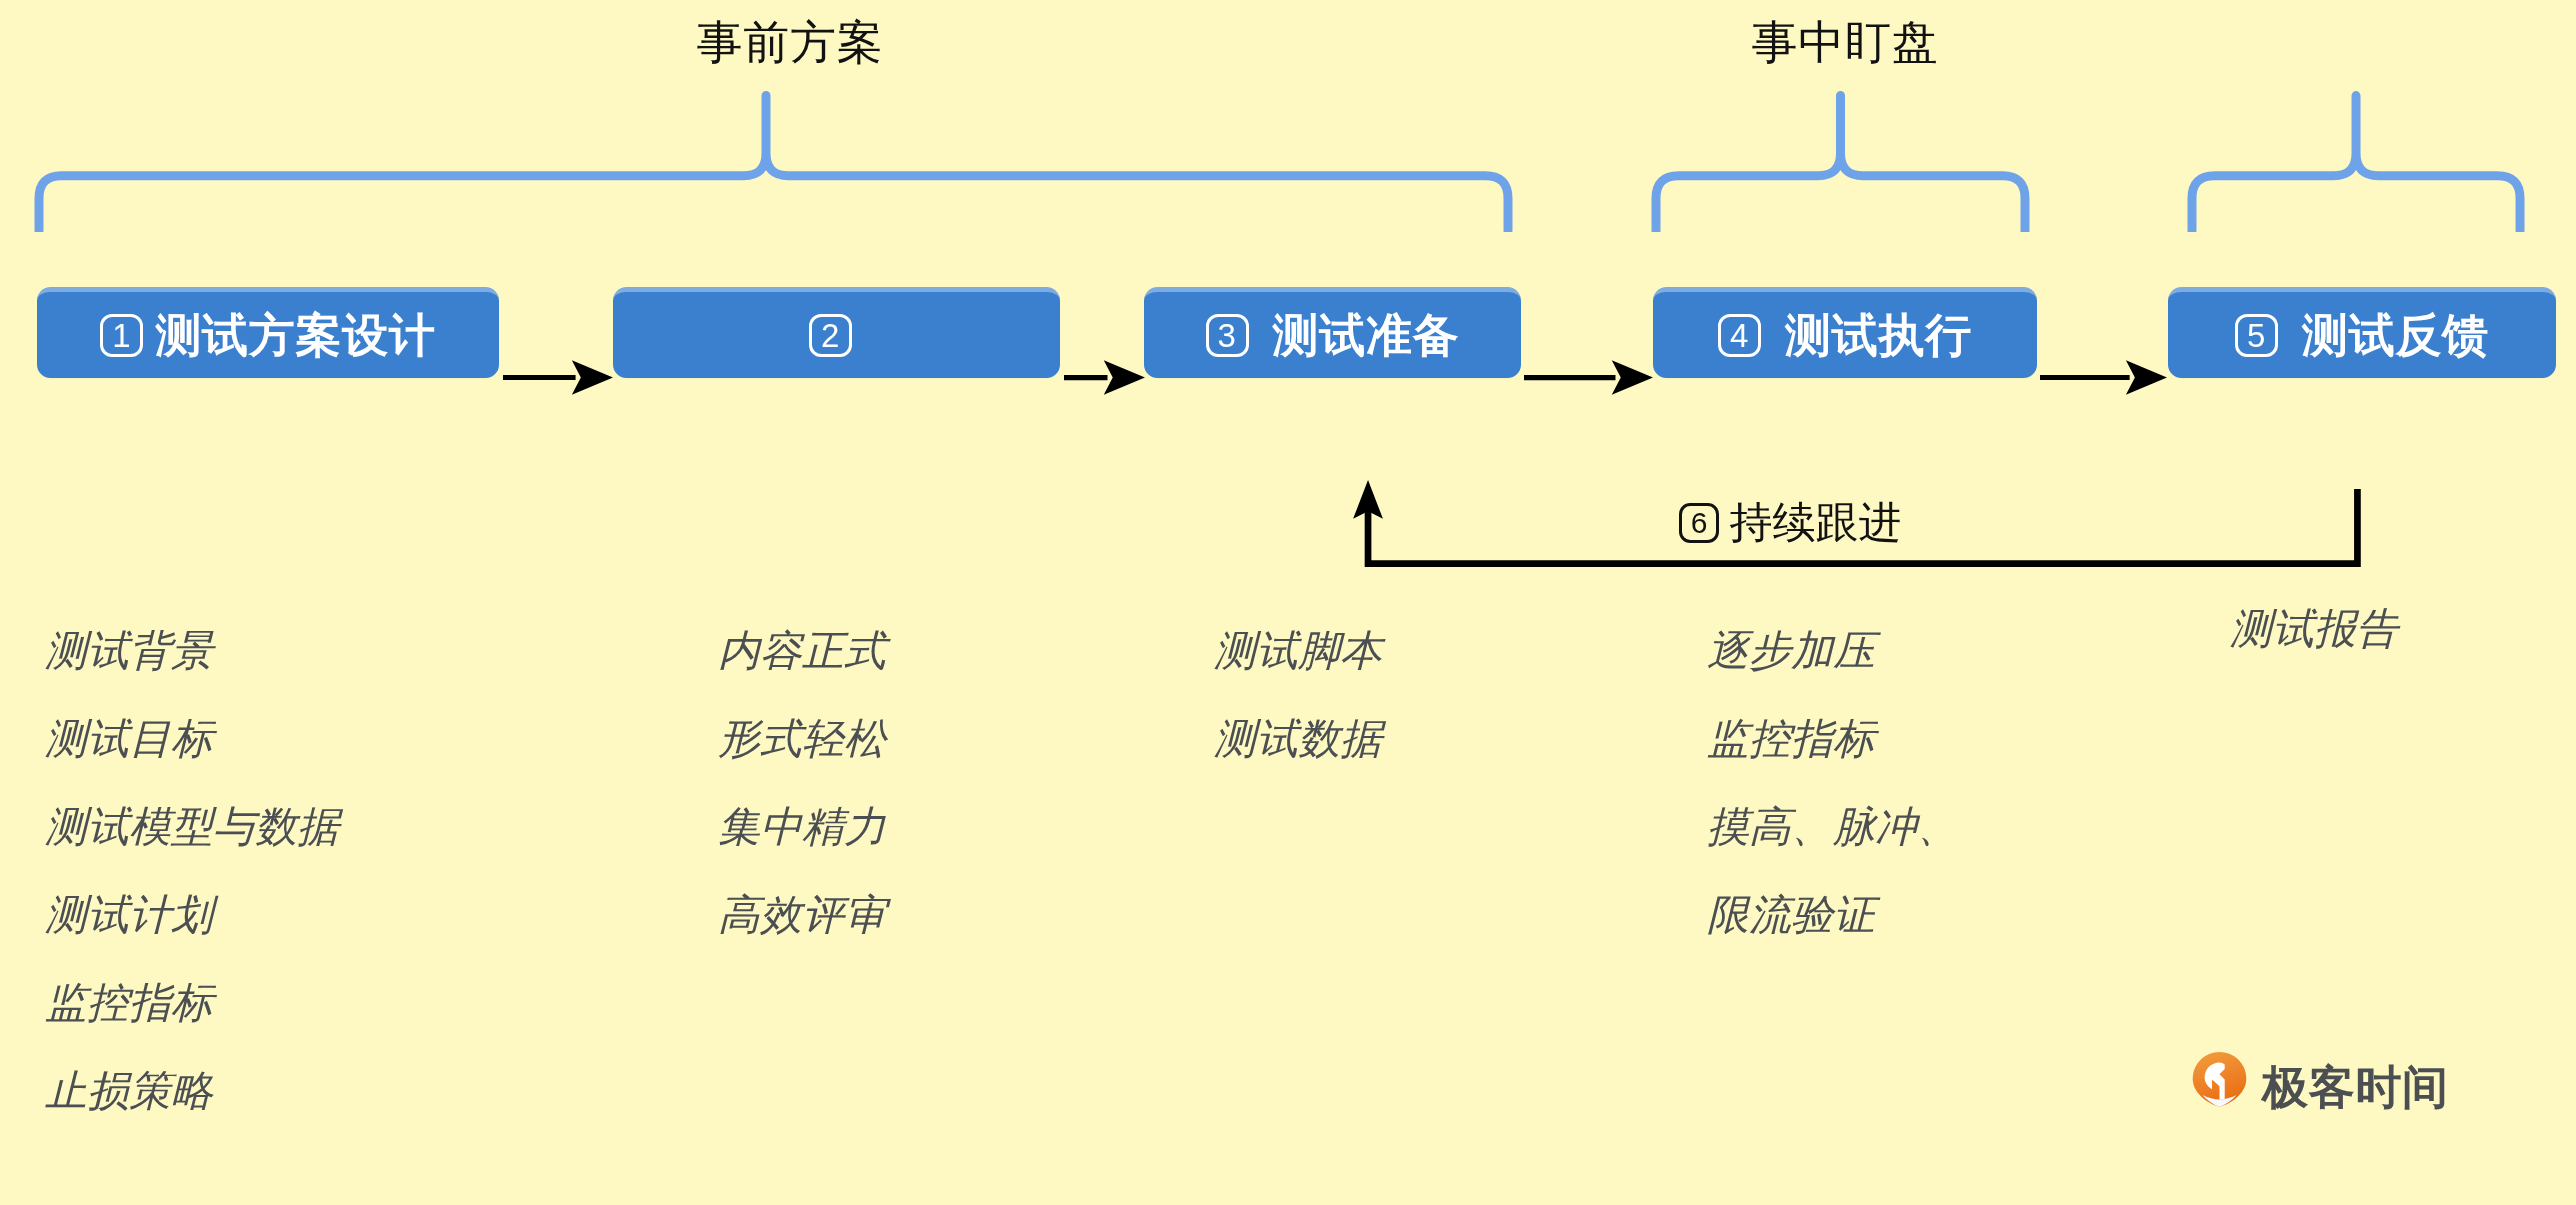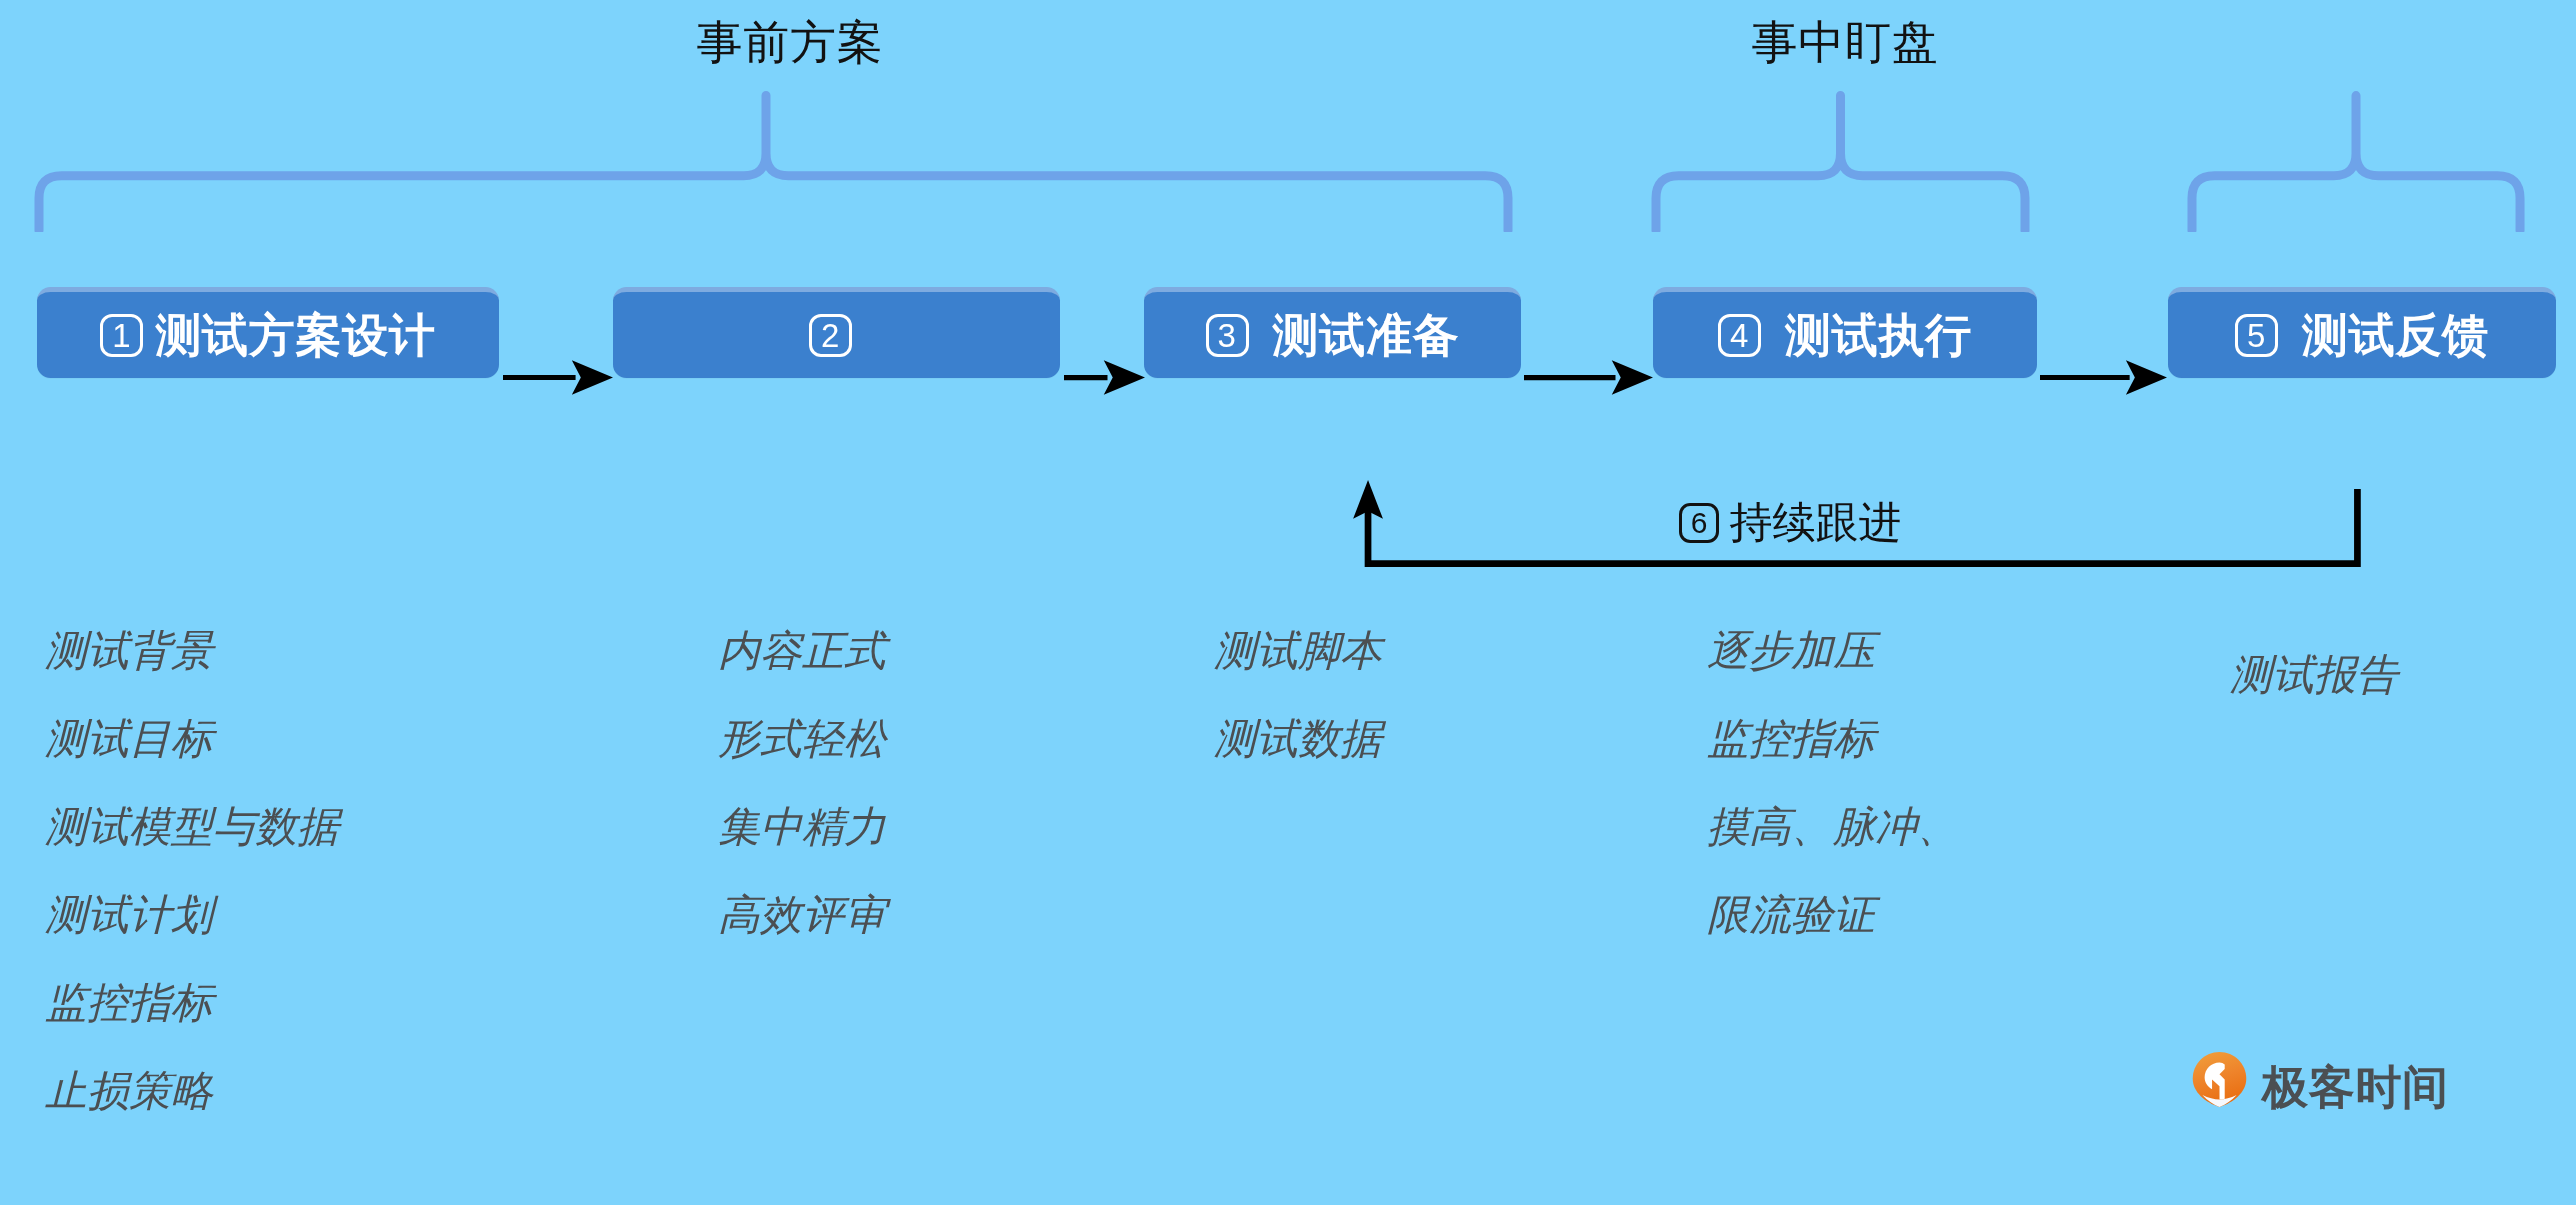--- a/index.html
+++ b/index.html
@@ -8,21 +8,21 @@
     padding: 0;
     background: #f3f6fc;
   }
   body {
     font-family: "Liberation Sans", "DejaVu Sans", sans-serif;
   }
   #canvas {
     position: relative;
     width: 2576px;
     height: 1205px;
-    background: #7dd3fc;
+    background: #fef9c3;
     overflow: hidden;
   }
 
   
   .phase-label {
     position: absolute;
     font-size: 46px;
     font-weight: 400;
     color: #121212;
     white-space: nowrap;
@@ -264,21 +264,21 @@
     <div class="detail-item">测试数据</div>
   </div>
 
   <div class="detail-col" style="left:1707px;top:630px;">
     <div class="detail-item">逐步加压</div>
     <div class="detail-item">监控指标</div>
     <div class="detail-item">摸高、脉冲、</div>
     <div class="detail-item">限流验证</div>
   </div>
 
-  <div class="detail-col" style="left:2230px;top:654px;">
+  <div class="detail-col" style="left:2230px;top:608px;">
     <div class="detail-item">测试报告</div>
   </div>
 
   <div class="brand" style="left:2189px;top:1049px;">
     <span class="brand-mark">
       <svg width="61" height="61" viewBox="0 0 82 82" xmlns="http://www.w3.org/2000/svg">
         <defs>
           <linearGradient id="gt" x1="0" y1="0" x2="0.3" y2="1">
             <stop offset="0%" stop-color="#f0a03c"></stop>
             <stop offset="55%" stop-color="#ee832a"></stop>

